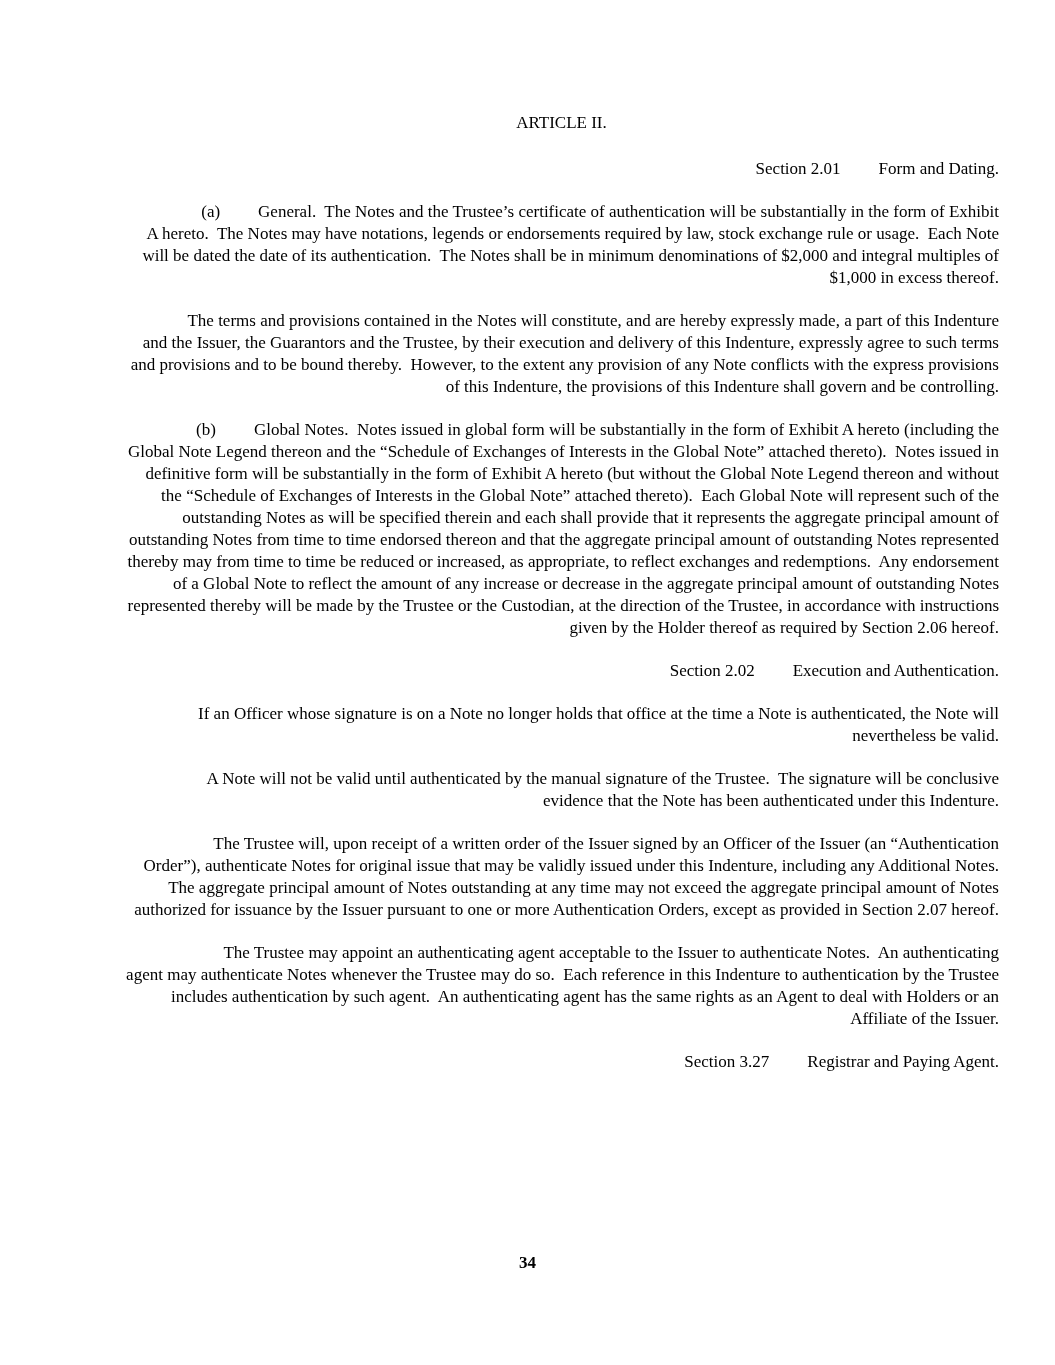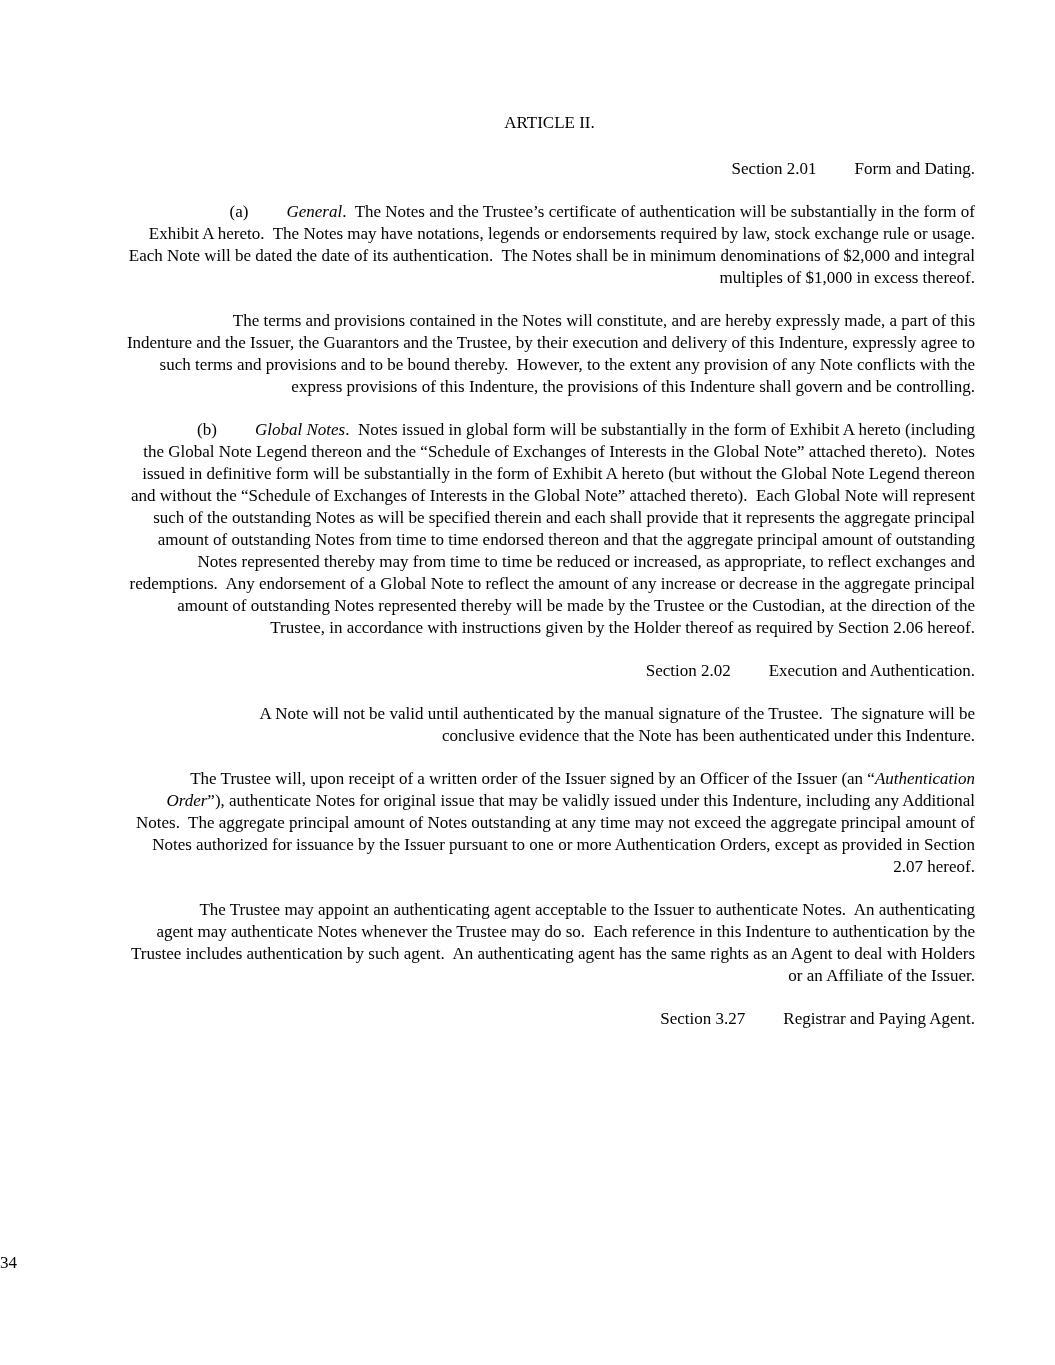--- a/index.html
+++ b/index.html
@@ -9,46 +9,47 @@
     background: #ffffff;
     position: relative;
     font-family: "Liberation Serif", "DejaVu Serif", serif;
     color: #000000;
     overflow: hidden;
   }
   .page {
     position: absolute;
     inset: 0;
     box-sizing: border-box;
-    padding: 112px 80px 0 124px;
+    padding: 112px 56px 0 124px;
     font-size: 17px;
     line-height: 22px;
   }
   .doc-title {
     text-align: center;
     margin-bottom: 24px;
   }
   .sec-heading, .para {
     margin: 0 0 21px 0;
     text-indent: 62px;
     white-space: pre-wrap;
     text-align: right;
   }
   .tab {
     display: inline-block;
     width: 38px;
   }
-  .it { font-style: italic; }
+  .it { }
   .pageno {
     position: absolute;
     left: 0;
     right: 0;
     bottom: 92px;
-    text-align: left;
+    text-align: center;
     font-size: 17px;
+    font-weight: bold;
   }
 </style>
 </head>
 <body>
 
 <div class="page">
 
   <div class="doc-title">
     <div>ARTICLE II.</div>
   </div>
@@ -57,20 +58,21 @@
 
   <p class="para"><span>(a)</span><span class="tab"></span><span class="it">General</span><span>.  The Notes and the Trustee’s certificate of authentication will be substantially in the form of Exhibit A hereto.  The Notes may have notations, legends or endorsements required by law, stock exchange rule or usage.  Each Note will be dated the date of its authentication.  The Notes shall be in minimum denominations of $2,000 and integral multiples of $1,000 in excess thereof.</span></p>
 
   <p class="para"><span>The terms and provisions contained in the Notes will constitute, and are hereby expressly made, a part of this Indenture and the Issuer, the Guarantors and the Trustee, by their execution and delivery of this Indenture, expressly agree to such terms and provisions and to be bound thereby.  However, to the extent any provision of any Note conflicts with the express provisions of this Indenture, the provisions of this Indenture shall govern and be controlling.</span></p>
 
   <p class="para"><span>(b)</span><span class="tab"></span><span class="it">Global Notes</span><span>.  Notes issued in global form will be substantially in the form of Exhibit A hereto (including the Global Note Legend thereon and the “Schedule of Exchanges of Interests in the Global Note” attached thereto).  Notes issued in definitive form will be substantially in the form of Exhibit A hereto (but without the Global Note Legend thereon and without the “Schedule of Exchanges of Interests in the Global Note” attached thereto).  Each Global Note will represent such of the outstanding Notes as will be specified therein and each shall provide that it represents the aggregate principal amount of outstanding Notes from time to time endorsed thereon and that the aggregate principal amount of outstanding Notes represented thereby may from time to time be reduced or increased, as appropriate, to reflect exchanges and redemptions.  Any endorsement of a Global Note to reflect the amount of any increase or decrease in the aggregate principal amount of outstanding Notes represented thereby will be made by the Trustee or the Custodian, at the direction of the Trustee, in accordance with instructions given by the Holder thereof as required by Section 2.06 hereof.</span></p>
 
   <p class="sec-heading"><span>Section 2.02</span><span class="tab"></span><span>Execution and Authentication.</span></p>
 
 
+  <p class="para"><span>If an Officer whose signature is on a Note no longer holds that office at the time a Note is authenticated, the Note will nevertheless be valid.</span></p>
 
   <p class="para"><span>A Note will not be valid until authenticated by the manual signature of the Trustee.  The signature will be conclusive evidence that the Note has been authenticated under this Indenture.</span></p>
 
   <p class="para"><span>The Trustee will, upon receipt of a written order of the Issuer signed by an Officer of the Issuer (an “</span><span class="it">Authentication Order</span><span>”), authenticate Notes for original issue that may be validly issued under this Indenture, including any Additional Notes.  The aggregate principal amount of Notes outstanding at any time may not exceed the aggregate principal amount of Notes authorized for issuance by the Issuer pursuant to one or more Authentication Orders, except as provided in Section 2.07 hereof.</span></p>
 
   <p class="para"><span>The Trustee may appoint an authenticating agent acceptable to the Issuer to authenticate Notes.  An authenticating agent may authenticate Notes whenever the Trustee may do so.  Each reference in this Indenture to authentication by the Trustee includes authentication by such agent.  An authenticating agent has the same rights as an Agent to deal with Holders or an Affiliate of the Issuer.</span></p>
 
   <p class="sec-heading"><span>Section 3.27</span><span class="tab"></span><span>Registrar and Paying Agent.</span></p>
 
 </div>

